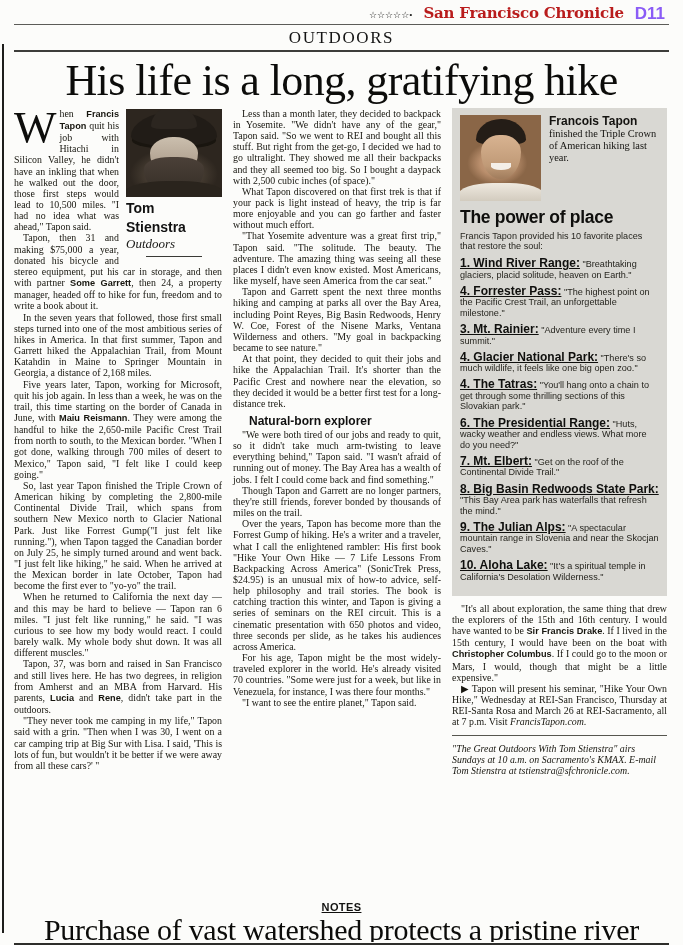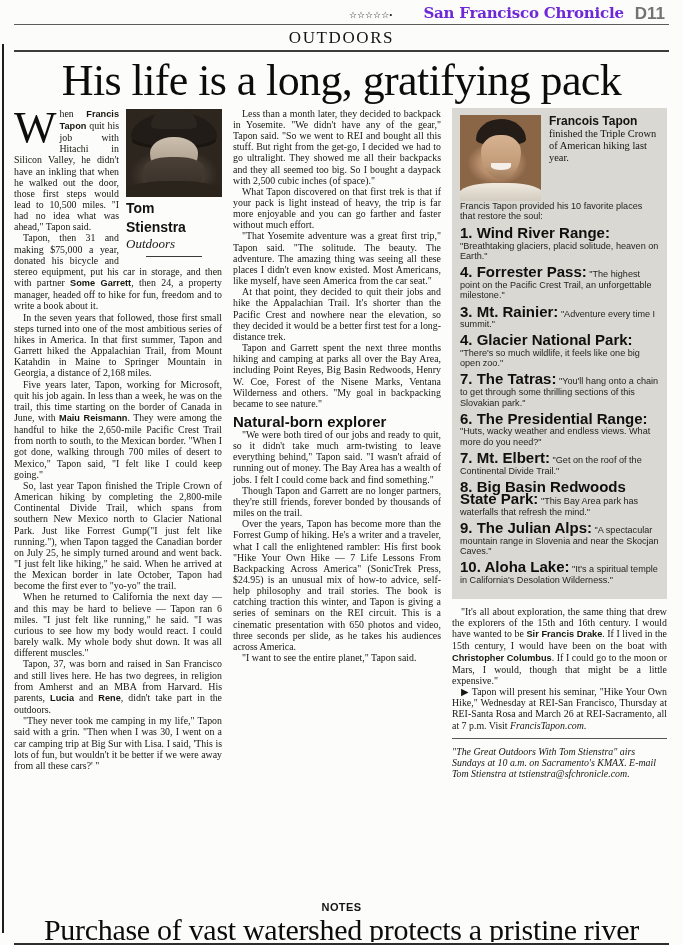--- a/index.html
+++ b/index.html
@@ -40,29 +40,28 @@
     line-height: 1;
     padding-bottom: 2px;
   }
   .paper-name {
     font-family: "DejaVu Serif", serif;
     font-weight: 700;
     font-size: 15px;
     line-height: 1;
     letter-spacing: -0.2px;
     padding-bottom: 1px;
-    color: #6d28d9;
-    margin-left: 20px;
+    color: #b91c1c;
   }
   .page-no {
     font-family: "Liberation Sans", sans-serif;
     font-weight: 700;
     font-size: 17px;
     line-height: 1;
-    color: #737373;
+    color: #8b5cf6;
   }
   .rule-thin {
     border-top: 1px solid #5c5c58;
     margin-top: 2px;
   }
 
   
   .section-band {
     text-align: center;
     padding: 3px 0 2px;
@@ -118,23 +117,23 @@
   b, strong {
     font-family: "Liberation Sans", sans-serif;
     font-weight: 700;
     font-size: 9.2px;
   }
   i, em { font-style: italic; }
 
   .subhead {
     font-family: "Liberation Sans", sans-serif;
     font-weight: 700;
-    font-size: 15px;
+    font-size: 12px;
     line-height: 13px;
-    margin: 6px 0 1px;
+    margin: 6px 16px 1px;
     color: #111;
   }
 
   .dropcap-para {
     position: relative;
     min-height: 46px;
   }
   .dropcap {
     float: left;
     font-family: "Liberation Serif", serif;
@@ -304,22 +303,23 @@
     font-size: 9.1px;
     line-height: 10.6px;
     color: #26251f;
     text-indent: 0;
     text-align: left;
     margin-bottom: 5.5px;
   }
   .sb-item b {
     font-family: "Liberation Sans", sans-serif;
     font-weight: 700;
-    font-size: 15px;
+    font-size: 12px;
     color: #0f0f0d;
+    text-decoration: underline;
   }
 
   .tagline {
     font-family: "Liberation Serif", serif;
     font-style: italic;
     font-size: 9.9px;
     line-height: 11.2px;
     text-indent: 0;
     text-align: left;
     margin-top: 7px;
@@ -328,20 +328,21 @@
     border-top: 1px solid #56564f;
     margin: 7px 0 5px;
   }
 
   
   .notes-wrap {
     position: absolute;
     left: 14px;
     right: 14px;
     bottom: 0;
+    text-decoration: underline;
   }
   .notes-label {
     text-align: center;
     font-family: "Liberation Sans", sans-serif;
     font-weight: 700;
     font-size: 11px;
     letter-spacing: 0.4px;
     color: #131311;
     padding: 3px 0 2px;
   }
@@ -379,21 +380,21 @@
     <span class="paper-name">San Francisco Chronicle</span>
     <span class="page-no">D11</span>
   </div>
   <div class="rule-thin"></div>
 
   <div class="section-band">
     <span class="section-label">OUTDOORS</span>
   </div>
   <div class="rule-med"></div>
 
-  <h1 class="headline">His life is a long, gratifying pack</h1>
+  <h1 class="headline">His life is a long, gratifying hike</h1>
 
   <div class="body-grid">
 
     <div class="col c1">
       <div class="byline-block">
         <div class="byline-photo">
           <span class="hat"></span>
           <span class="face"></span>
           <span class="beard"></span>
           <span class="shoulders"></span>
@@ -414,51 +415,53 @@
 
 
       <p>Tapon, 37, was born and raised in San Francisco and still lives here. He has two degrees, in religion from Amherst and an MBA from Harvard. His parents, <b>Lucia</b> and <b>Rene</b>, didn't take part in the outdoors.</p>
       <p>"They never took me camping in my life," Tapon said with a grin. "Then when I was 30, I went on a car camping trip at Big Sur with Lisa. I said, 'This is lots of fun, but wouldn't it be better if we were away from all these cars?' "</p>
     </div>
 
     <div class="col c2">
       <p>Less than a month later, they decided to backpack in Yosemite. "We didn't have any of the gear," Tapon said. "So we went to REI and bought all this stuff. But right from the get-go, I decided we had to go ultralight. They showed me all their backpacks and they all seemed too big. So I bought a daypack with 2,500 cubic inches (of space)."</p>
       <p>What Tapon discovered on that first trek is that if your pack is light instead of heavy, the trip is far more enjoyable and you can go farther and faster without much effort.</p>
       <p>"That Yosemite adventure was a great first trip," Tapon said. "The solitude. The beauty. The adventure. The amazing thing was seeing all these places I didn't even know existed. Most Americans, like myself, have seen America from the car seat."</p>
+      <p>Tapon and Garrett spent the next three months hiking and camping at parks all over the Bay Area, including Point Reyes, Big Basin Redwoods, Henry W. Coe, Forest of the Nisene Marks, Ventana Wilderness and others. "My goal in backpacking became to see nature."</p>
       <p>At that point, they decided to quit their jobs and hike the Appalachian Trail. It's shorter than the Pacific Crest and nowhere near the elevation, so they decided it would be a better first test for a long-distance trek.</p>
-      <p>Tapon and Garrett spent the next three months hiking and camping at parks all over the Bay Area, including Point Reyes, Big Basin Redwoods, Henry W. Coe, Forest of the Nisene Marks, Ventana Wilderness and others. "My goal in backpacking became to see nature."</p>
 
       <div class="subhead">Natural-born explorer</div>
 
       <p>"We were both tired of our jobs and ready to quit, so it didn't take much arm-twisting to leave everything behind," Tapon said. "I wasn't afraid of running out of money. The Bay Area has a wealth of jobs. I felt I could come back and find something."</p>
       <p>Though Tapon and Garrett are no longer partners, they're still friends, forever bonded by thousands of miles on the trail.</p>
       <p>Over the years, Tapon has become more than the Forrest Gump of hiking. He's a writer and a traveler, what I call the enlightened rambler: His first book "Hike Your Own Hike — 7 Life Lessons From Backpacking Across America" (SonicTrek Press, $24.95) is an unusual mix of how-to advice, self-help philosophy and trail stories. The book is catching traction this winter, and Tapon is giving a series of seminars on the REI circuit. This is a cinematic presentation with 650 photos and video, three seconds per slide, as he takes his audiences across America.</p>
+      <p>For his age, Tapon might be the most widely-traveled explorer in the world. He's already visited 70 countries. "Some were just for a week, but like in Venezuela, for instance, I was there four months."</p>
       <p>"I want to see the entire planet," Tapon said.</p>
     </div>
 
     <div class="col c3">
 
       <div class="sidebar">
         <div class="sb-top">
           <div class="sb-photo">
             <span class="hair"></span>
             <span class="fc"></span>
             <span class="sm"></span>
             <span class="shirt"></span>
           </div>
           <p class="sb-cap"><b>Francois Tapon</b><span> finished the Triple Crown of American hiking last year.</span></p>
         </div>
 
+        <div class="sb-title">The power of place</div>
         <p class="sb-intro">Francis Tapon provided his 10 favorite places that restore the soul:</p>
 
         <p class="sb-item"><b>1. Wind River Range:</b><span> "Breathtaking glaciers, placid solitude, heaven on Earth."</span></p>
         <p class="sb-item"><b>4. Forrester Pass:</b><span> "The highest point on the Pacific Crest Trail, an unforgettable milestone."</span></p>
         <p class="sb-item"><b>3. Mt. Rainier:</b><span> "Adventure every time I summit."</span></p>
         <p class="sb-item"><b>4. Glacier National Park:</b><span> "There's so much wildlife, it feels like one big open zoo."</span></p>
-        <p class="sb-item"><b>7. The Tatras:</b><span> "You'll hang onto a chain to get through some thrilling sections of this Slovakian park."</span></p>
+        <p class="sb-item"><b>4. The Tatras:</b><span> "You'll hang onto a chain to get through some thrilling sections of this Slovakian park."</span></p>
         <p class="sb-item"><b>6. The Presidential Range:</b><span> "Huts, wacky weather and endless views. What more do you need?"</span></p>
         <p class="sb-item"><b>7. Mt. Elbert:</b><span> "Get on the roof of the Continental Divide Trail."</span></p>
         <p class="sb-item"><b>8. Big Basin Redwoods State Park:</b><span> "This Bay Area park has waterfalls that refresh the mind."</span></p>
         <p class="sb-item"><b>9. The Julian Alps:</b><span> "A spectacular mountain range in Slovenia and near the Skocjan Caves."</span></p>
         <p class="sb-item"><b>10. Aloha Lake:</b><span> "It's a spiritual temple in California's Desolation Wilderness."</span></p>
       </div>
 
       <p>"It's all about exploration, the same thing that drew the explorers of the 15th and 16th century. I would have wanted to be <b>Sir Francis Drake</b>. If I lived in the 15th century, I would have been on the boat with <b>Christopher Columbus</b>. If I could go to the moon or Mars, I would, though that might be a little expensive."</p>
       <p>▶ Tapon will present his seminar, "Hike Your Own Hike," Wednesday at REI-San Francisco, Thursday at REI-Santa Rosa and March 26 at REI-Sacramento, all at 7 p.m. Visit <i>FrancisTapon.com.</i></p>
 

